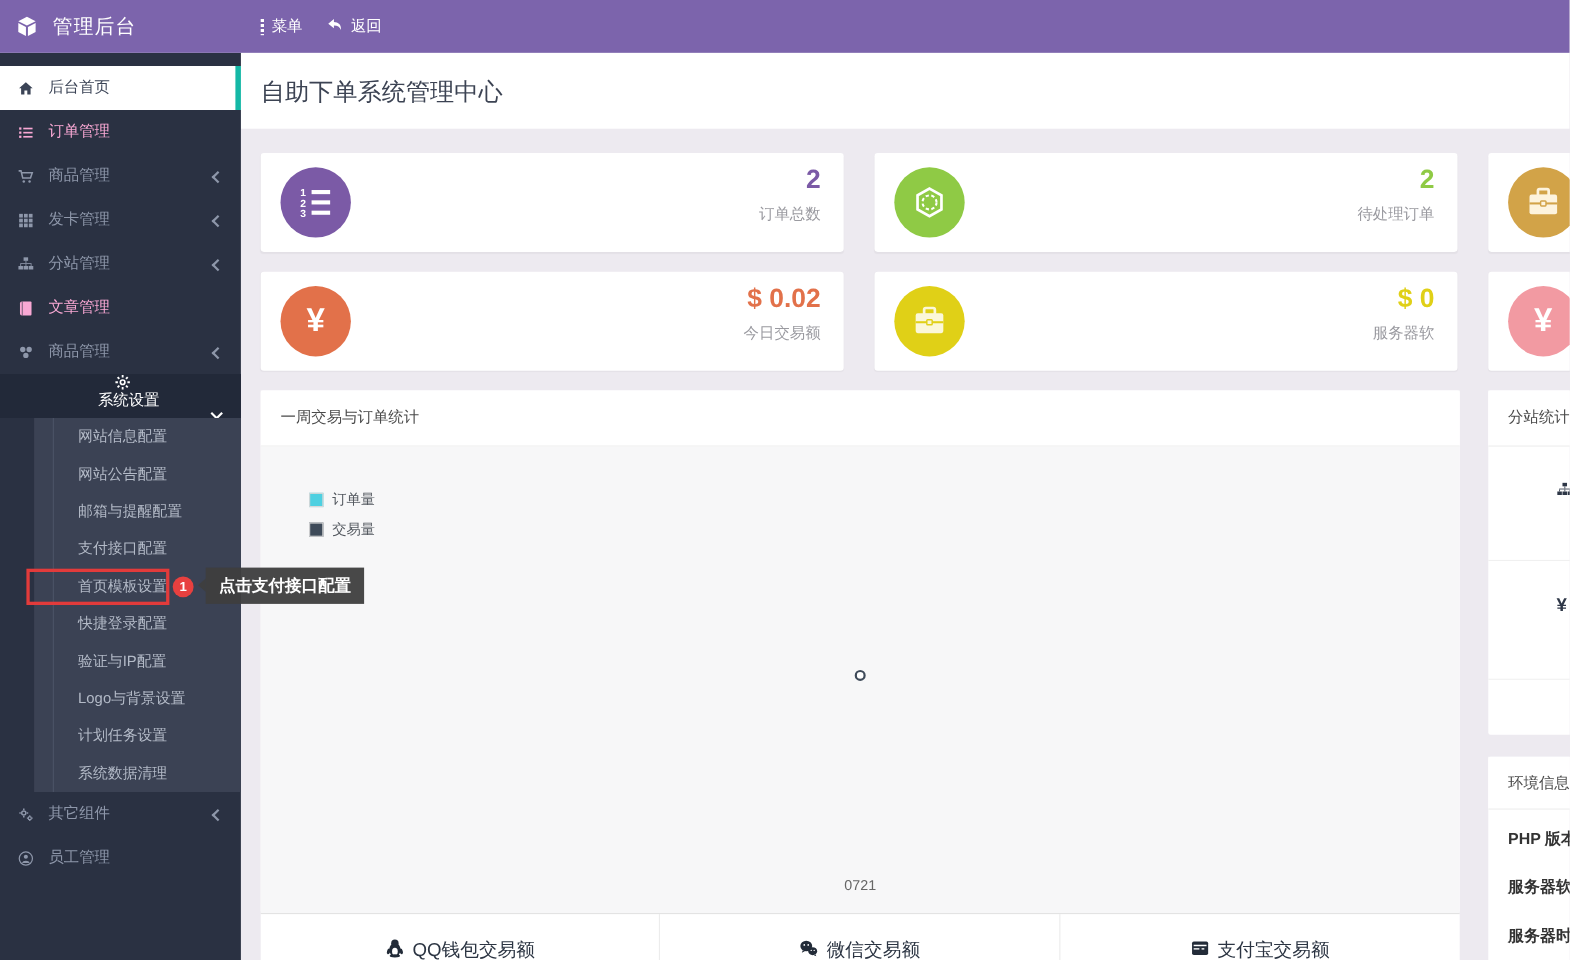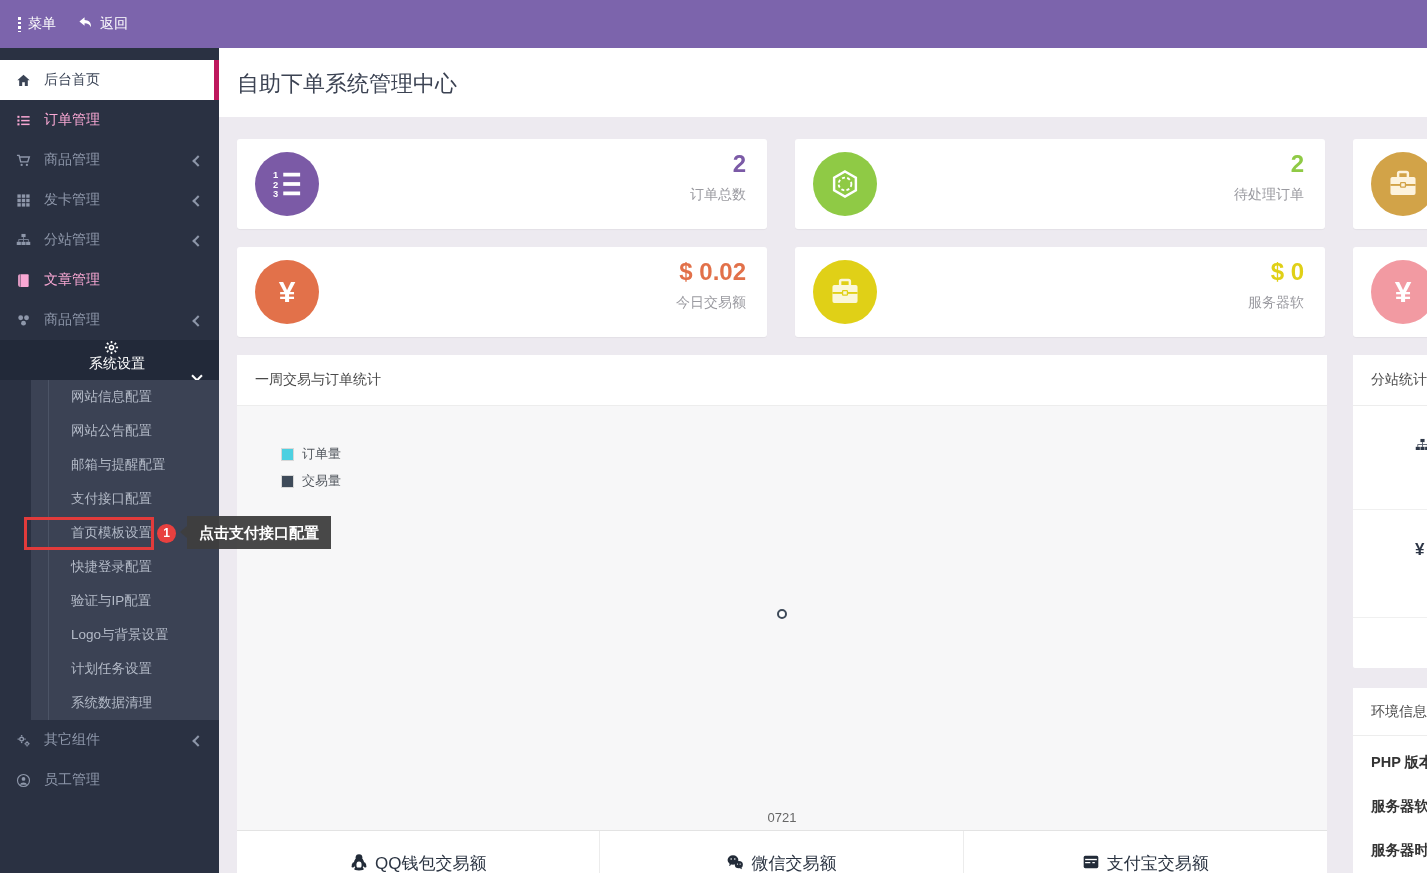--- a/index.html
+++ b/index.html
@@ -15,21 +15,21 @@
   .topbar-btn .tglyph { margin-right:7px; display:inline-block; }
   .dots-icon { width:3px; height:15px; background:repeating-linear-gradient(to bottom,#fff 0 2.6px, transparent 2.6px 4.6px); }
   .topbar-btn svg { width:15px; height:15px; }
 
   
   .sidebar { position:absolute; top:48px; left:0; width:219px; height:825px; background:#2a3142; z-index:10; }
   .nav-item { position:relative; height:40px; display:flex; align-items:center; padding-left:15px; color:#8e97aa; font-size:14px; cursor:pointer; }
   .nav-item .nicon { width:17px; height:16px; margin-right:12px; display:flex; align-items:center; justify-content:center; }
   .nav-item .nicon svg { width:15px; height:15px; }
   .nav-item.bright { color:#f9a8d4; }
-  .nav-item.active { background:#ffffff; color:#3b4456; border-right:5px solid #be185d; }
+  .nav-item.active { background:#ffffff; color:#3b4456; border-right:5px solid #14b8a6; }
   .nav-top-gap { height:12px; }
   .chev { margin-left:auto; margin-right:18px; width:9px; height:9px; position:relative; }
   .chev::before { content:""; position:absolute; left:2px; top:1px; width:6px; height:6px; border-left:2px solid currentColor; border-bottom:2px solid currentColor; transform:rotate(45deg); }
   .chev.down::before { transform:rotate(-45deg); top:-1px; left:1px; }
   .nav-item.tree-open { background:#222939; color:#fff;flex-direction:column; }
   .submenu { background:#3b4254; position:relative;margin-left:31px; }
   .submenu::before { content:""; position:absolute; left:17px; top:0; bottom:0; width:1px; background:#4c5466; }
   .submenu-item { height:34px; line-height:34px; padding-left:40px; color:#b3bac7; font-size:13.5px; cursor:pointer; }
 
   
@@ -51,21 +51,21 @@
 
   
   .chart-panel { position:absolute; left:237px; top:355px; width:1090px; height:475px; background:#fff; border-radius:2px; }
   .panel-header { height:51px; border-bottom:1px solid #ededed; display:flex; align-items:center; padding-left:18px; font-size:14px; color:#4a4a4a; background:#fff; }
   .chart-body { position:relative; width:100%; height:424px; background:#f7f7f8; }
   .legend-item { position:absolute; left:44px; display:flex; align-items:center; cursor:pointer; }
   .legend-item .swatch { width:13px; height:13px; border:1px solid #d8d8d8; margin-right:8px; }
   .legend-item .ltext { font-size:13px; color:#53585f; }
   .sw-cyan { background:#4dd0e1; } .sw-dark { background:#3e4a59; }
   .data-point { position:absolute; left:540px; top:203px; width:10px; height:10px; border:2px solid #3e4a59; background:#fff; border-radius:50%; }
-  .x-tick { position:absolute; left:505px; top:404px; width:80px; text-align:center; font-size:13px; color:#666; }
+  .x-tick { position:absolute; left:505px; top:391px; width:80px; text-align:center; font-size:13px; color:#666; }
 
   
   .footer-row { position:absolute; left:237px; top:830px; width:1090px; height:43px; background:#fff; border-top:1px solid #e3e3e3; display:flex; }
   .footer-cell { width:33.333%; border-right:1px solid #ececec; display:flex; justify-content:center; align-items:flex-start; padding-top:21px; color:#2b3442; font-size:17px; cursor:pointer; }
   .footer-cell:last-child { border-right:none; }
   .footer-cell svg { width:18px; height:18px; margin-right:7px; margin-top:1px; }
 
   
   .sub-panel { position:absolute; left:1353px; top:355px; width:530px; height:313px; background:#fff; border-radius:2px; }
   .sub-row1 { position:absolute; top:51px; left:0; width:100%; height:104px; border-bottom:1px solid #f0f0f0; }
@@ -80,20 +80,28 @@
   .anno-badge { position:absolute; left:157px; top:524px; width:19px; height:19px; border-radius:50%; background:#e8403f; color:#fff; font-size:12px; font-weight:bold; text-align:center; line-height:19px; z-index:60; }
   .anno-tip { position:absolute; left:187px; top:516px; height:33px; line-height:33px; padding:0 12px; background:rgba(62,62,62,.95); color:#fff; font-size:15px; font-weight:bold; z-index:60; white-space:nowrap; }
   .anno-tip::before { content:""; position:absolute; left:-7px; top:10px; border-top:6px solid transparent; border-bottom:6px solid transparent; border-right:7px solid rgba(62,62,62,.95); }
 </style>
 </head>
 <body>
 
 <div id="stage">
 
   <div class="topbar">
+    <div class="brand">
+      <svg viewBox="0 0 16 16" fill="#fff">
+        <path d="M8 1 L14 4 L8 7 L2 4 Z"></path>
+          <path d="M2 5.3 L7.3 8 V14.2 L2 11.5 Z"></path>
+          <path d="M14 5.3 L8.7 8 V14.2 L14 11.5 Z"></path>
+      </svg>
+      <span>管理后台</span>
+    </div>
     <div class="topbar-btn">
       <span class="tglyph dots-icon"></span>
       <span>菜单</span>
     </div>
     <div class="topbar-btn">
       <span class="tglyph">
         <svg viewBox="0 0 16 16" fill="#fff">
             <path d="M7 2.5 L1.5 7 L7 11.5 V8.7 C10.6 8.7 12.6 10 13.8 13 C14.3 8 11.2 5.5 7 5.4 Z"></path>
           </svg>
       </span>

